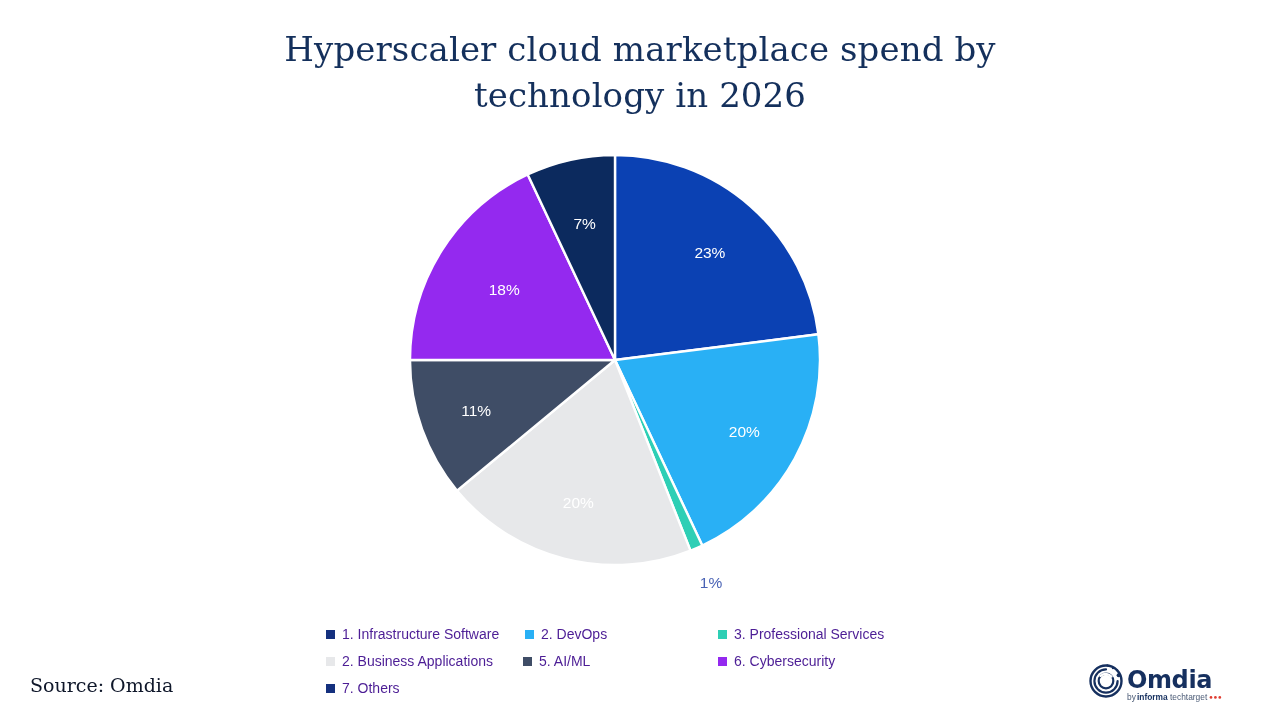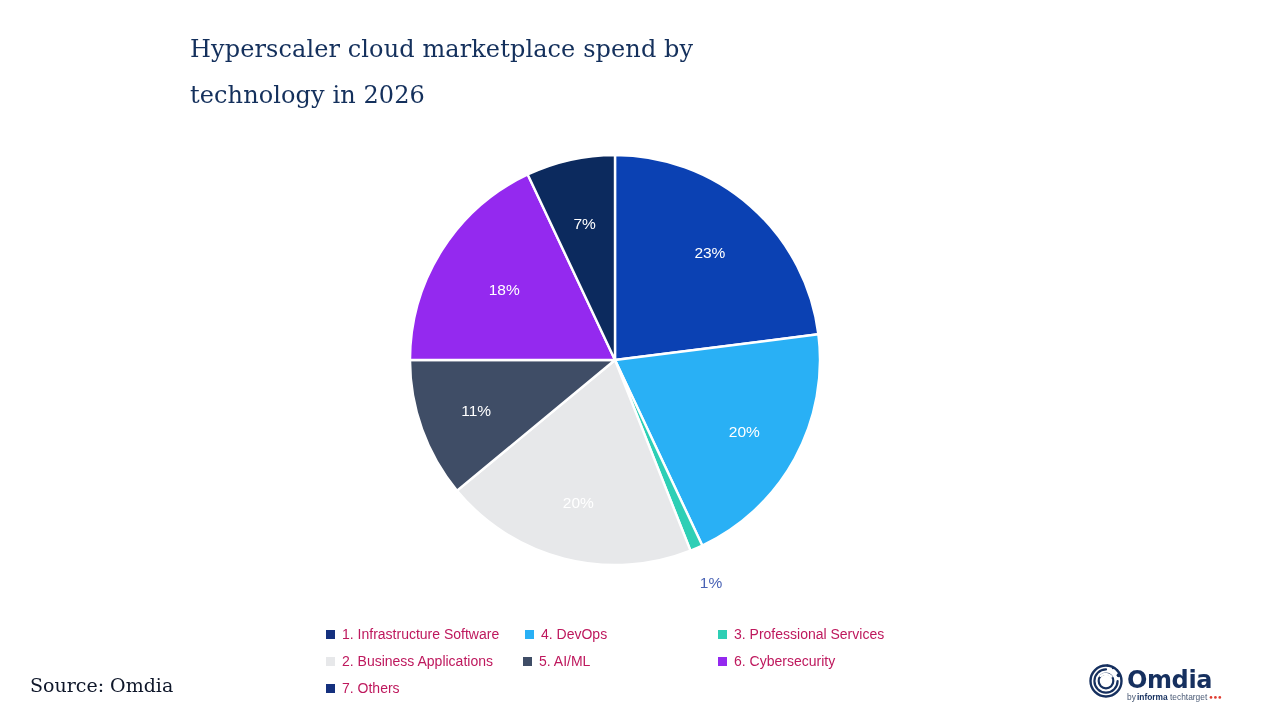--- a/index.html
+++ b/index.html
@@ -20,22 +20,23 @@
     width: 1280px;
     height: 720px;
   }
 
   
   #chart-title {
     position: absolute;
     left: 190px;
     top: 26px;
     width: 900px;
+    text-align: center;
     font-family: "DejaVu Serif", "Liberation Serif", serif;
-    font-size: 24px;
+    font-size: 34px;
     line-height: 46px;
     font-weight: 400;
     color: #14305c;
     letter-spacing: 0.1px;
   }
 
   
   #pie-wrap {
     position: absolute;
     left: 380px;
@@ -75,21 +76,21 @@
   }
   .legend-swatch {
     width: 9px;
     height: 9px;
     margin-right: 7px;
     flex: 0 0 auto;
   }
   .legend-text {
     font-family: "Liberation Sans", sans-serif;
     font-size: 14px;
-    color: #be185d;
+    color: #4c1d95;
     line-height: 16px;
   }
   
   .lg-r0 { top: 4px; }
   .lg-r1 { top: 31px; }
   .lg-r2 { top: 58px; justify-content: space-between; }
   .lg-c0 { left: 0px; }
   .lg-c1 { left: 199px; }
   .lg-c2 { left: 392px; }
   .lg-c1b { left: 197px; text-align: right; }
@@ -149,21 +150,21 @@
 
   <div id="legend">
 
     <div class="legend-item lg-r0 lg-c0">
       <span class="legend-swatch" style="background:#14307e"></span>
       <span class="legend-text">1. Infrastructure Software</span>
     </div>
 
     <div class="legend-item lg-r0 lg-c1">
       <span class="legend-swatch" style="background:#29b0f5"></span>
-      <span class="legend-text">4. DevOps</span>
+      <span class="legend-text">2. DevOps</span>
     </div>
 
     <div class="legend-item lg-r0 lg-c2">
       <span class="legend-swatch" style="background:#2ecfb5"></span>
       <span class="legend-text">3. Professional Services</span>
     </div>
 
     <div class="legend-item lg-r1 lg-c0">
       <span class="legend-swatch" style="background:#e7e8ea"></span>
       <span class="legend-text">2. Business Applications</span>

